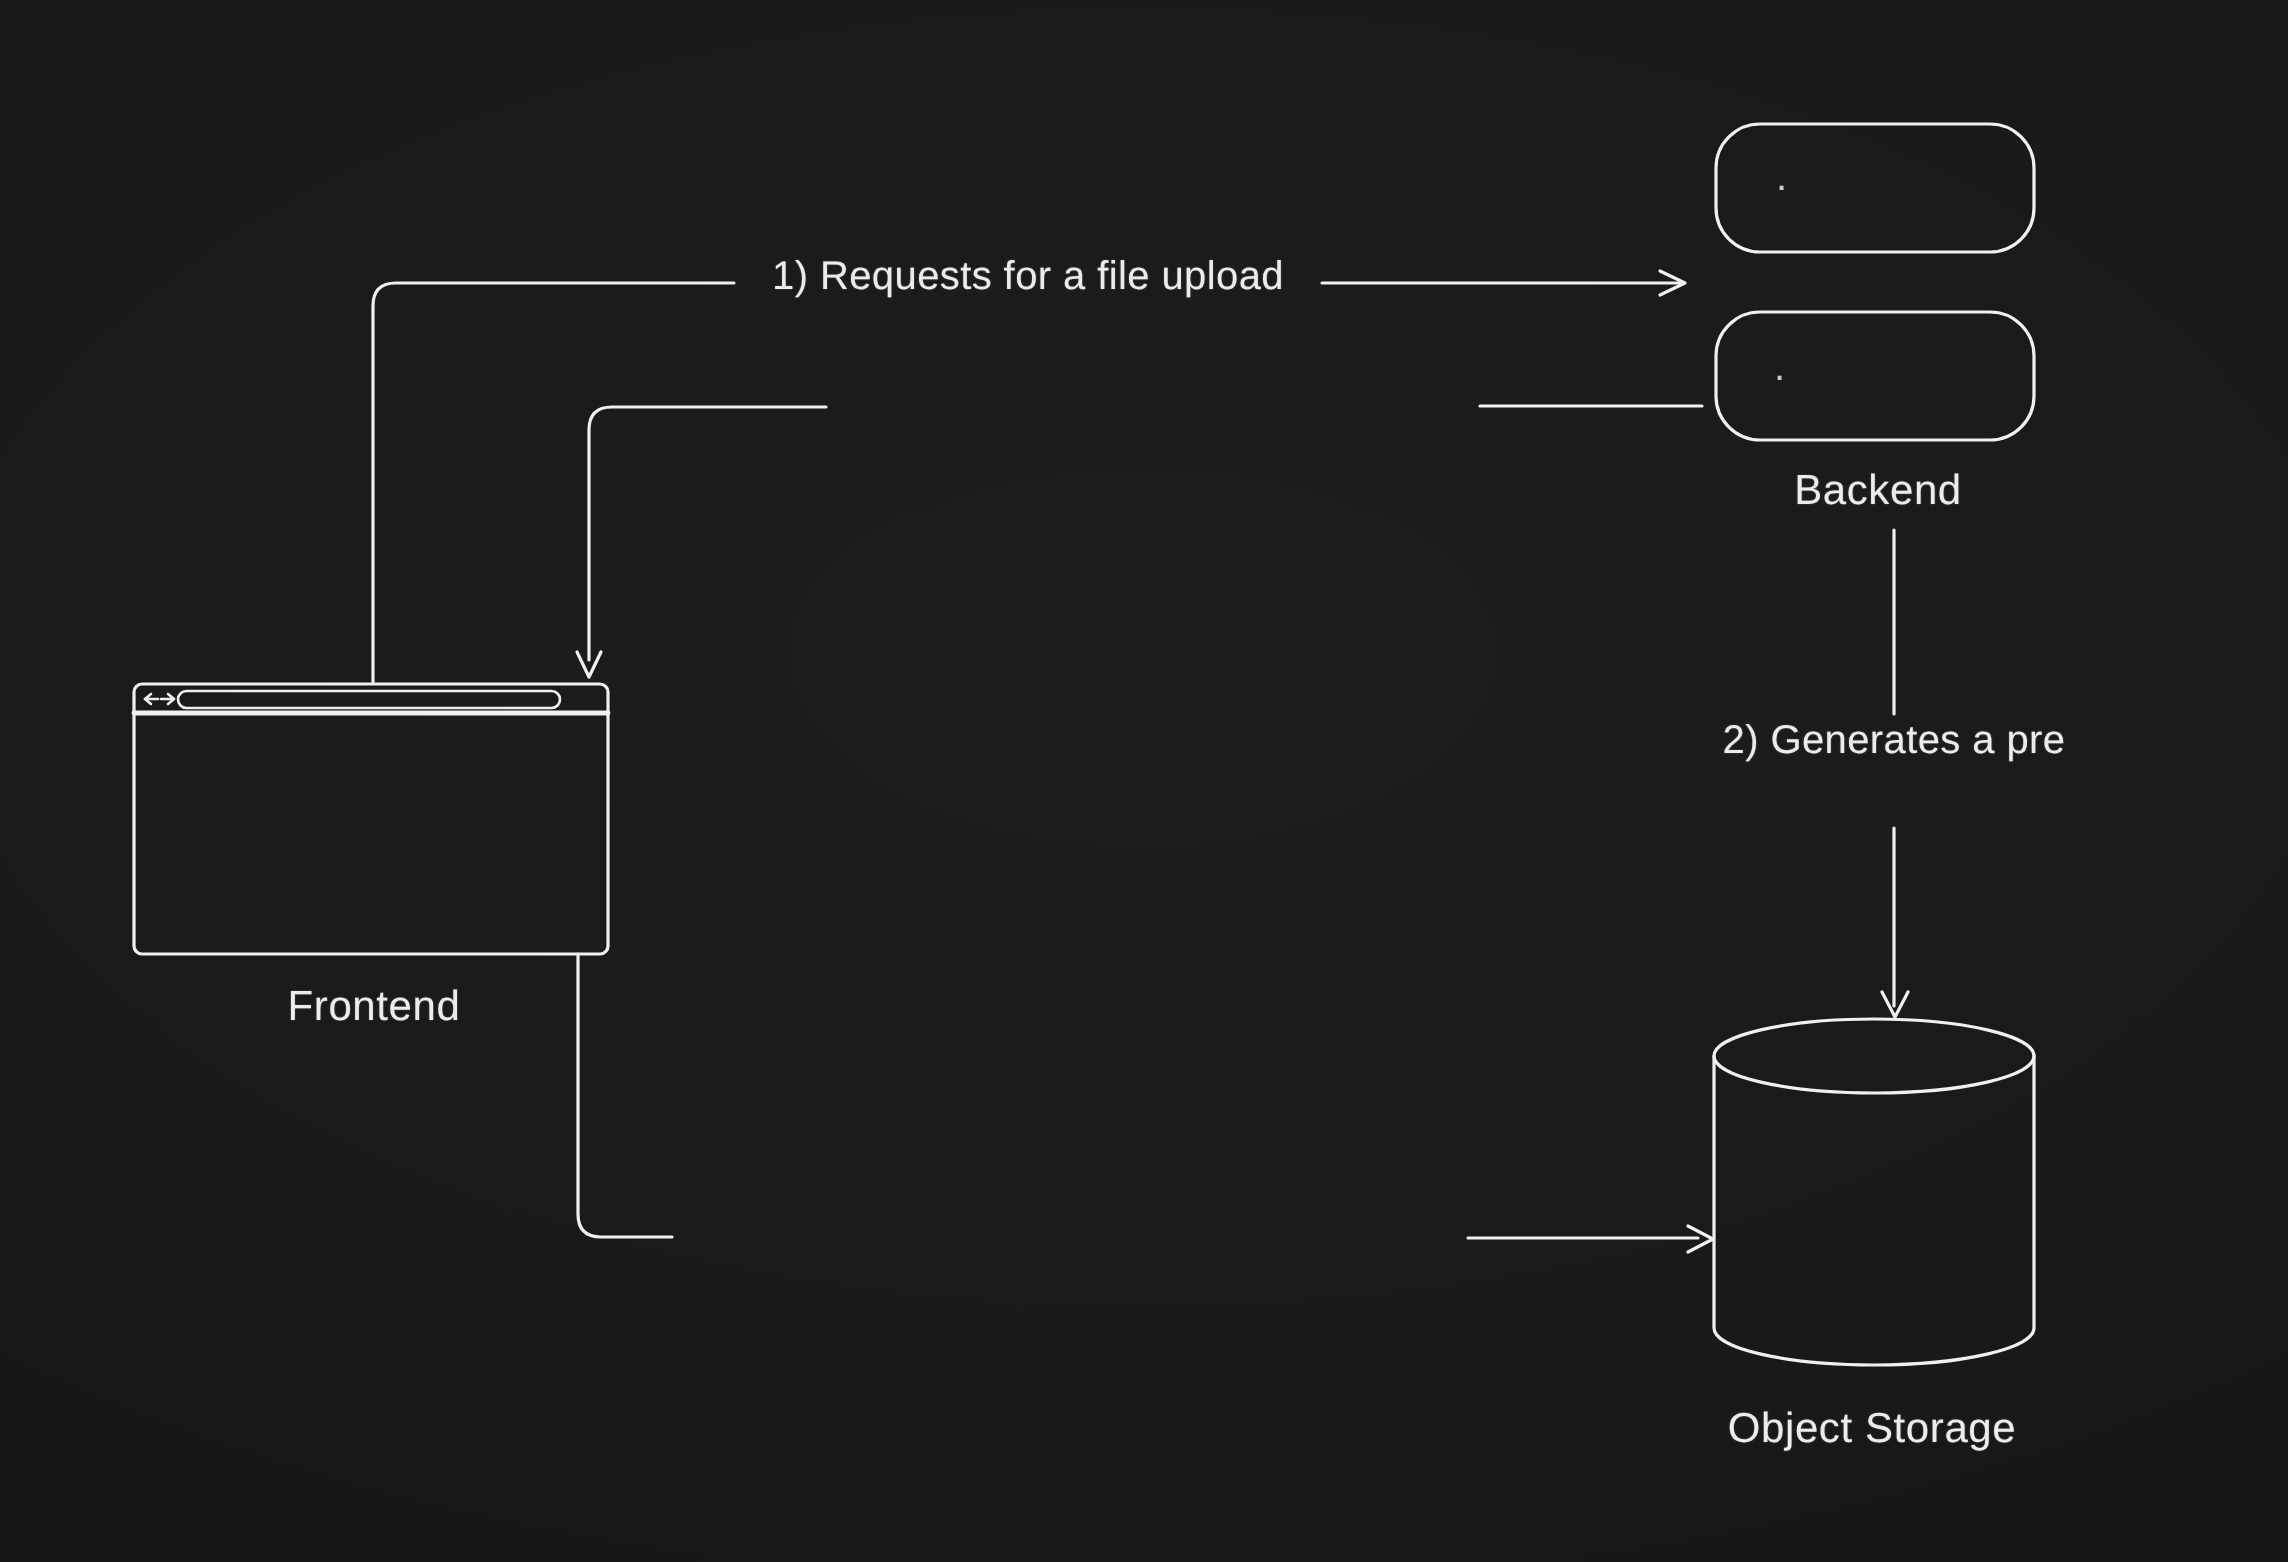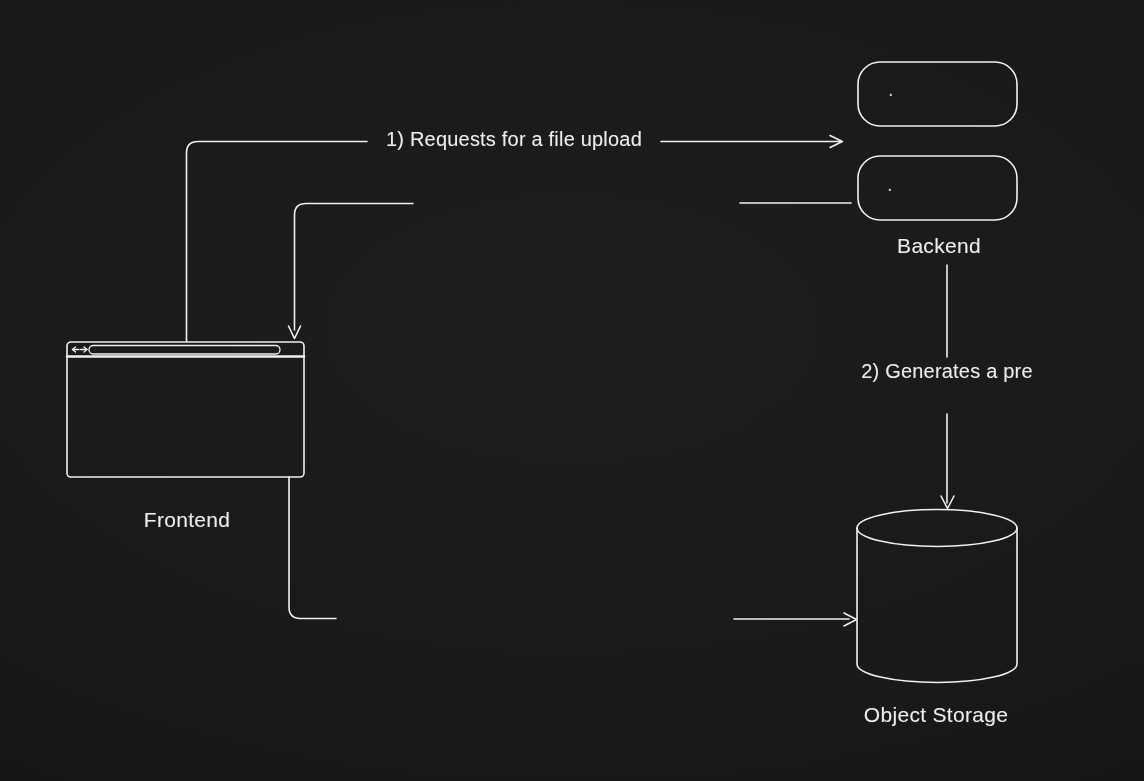--- a/index.html
+++ b/index.html
@@ -96,21 +96,21 @@
     </g>
 
     <g>
       <path class="s" d="M289,477 V607 Q289,618.5 300.5,618.5 H336"></path>
       <path class="s" d="M734,619 H849"></path>
       <polyline class="s" points="844,613 856.5,619.5 844,626"></polyline>
     </g>
   </svg>
 
   <div class="lbl node-lbl" style="left:939px; top:246px;">Backend</div>
-  <div class="lbl node-lbl" style="left:187px; top:504px;margin-top:16px;">Frontend</div>
+  <div class="lbl node-lbl" style="left:187px; top:504px;">Frontend</div>
   <div class="lbl node-lbl" style="left:936px; top:715px;">Object Storage</div>
 
   <div class="lbl edge-lbl" style="left:514px; top:139px;">1) Requests for a file upload</div>
   <div class="lbl edge-lbl" style="left:947px; top:371px;">2) Generates a pre</div>
 
   <span class="dot" style="left:888px; top:79px;">.</span>
   <span class="dot" style="left:887px; top:174px;">.</span>
 
 </div>
 

